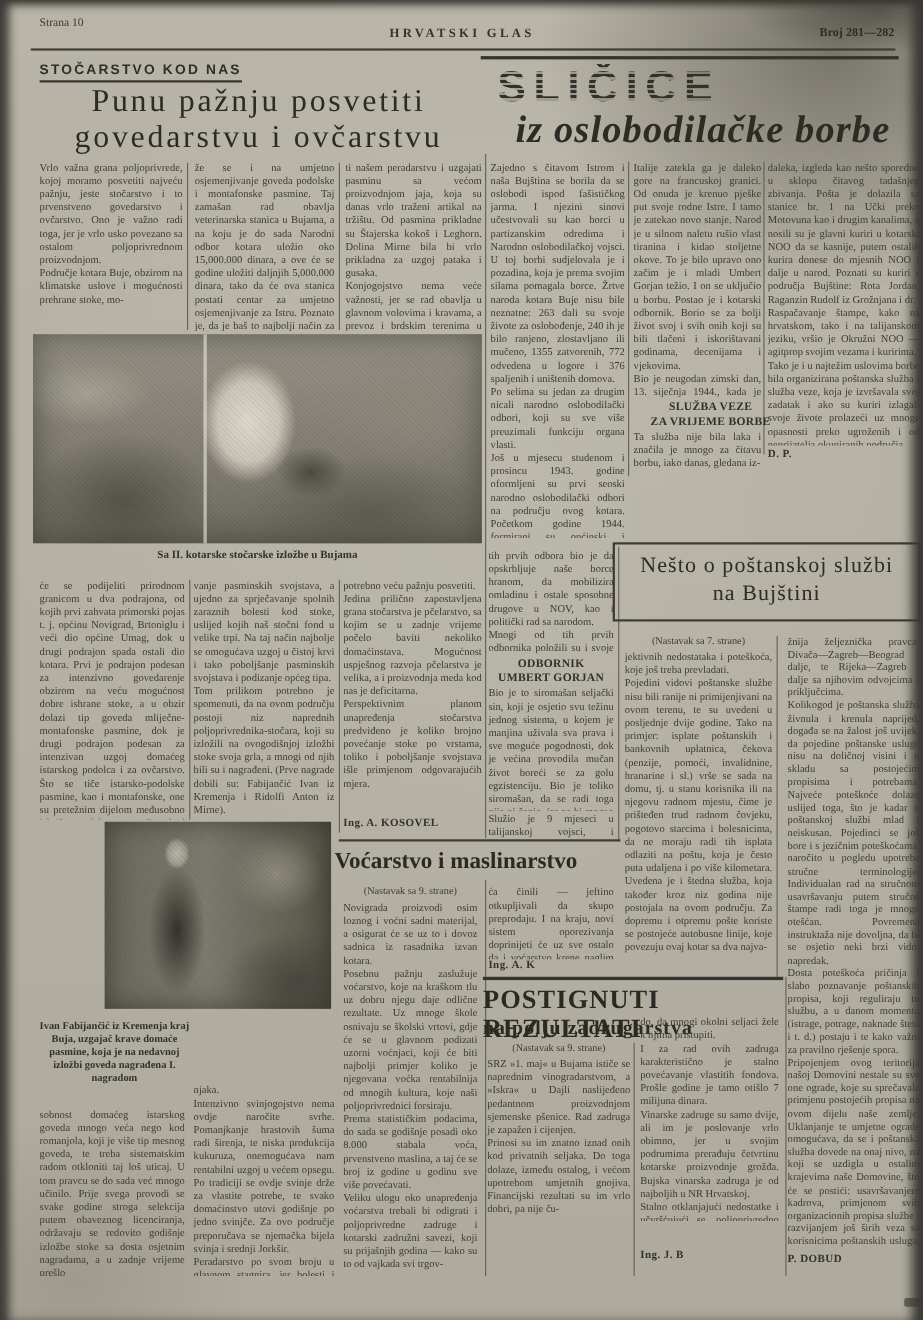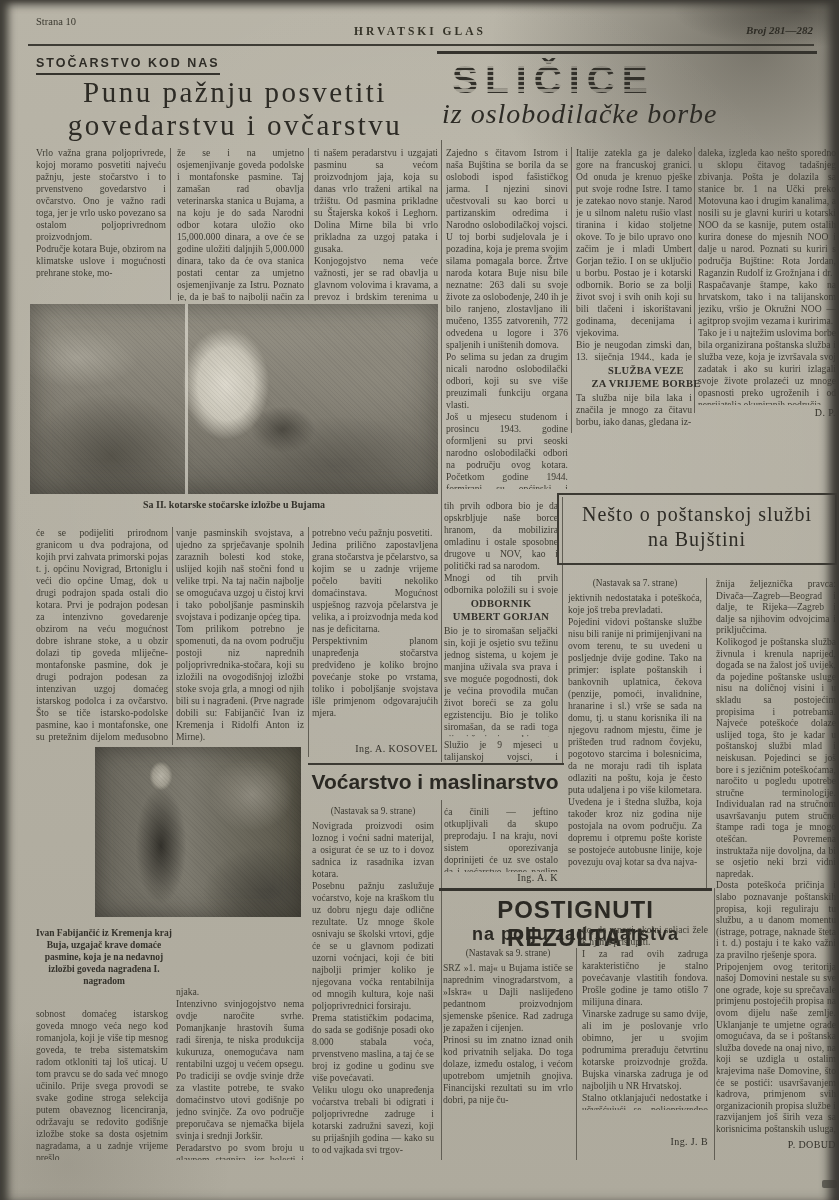--- a/index.html
+++ b/index.html
@@ -13,50 +13,50 @@
       linear-gradient(#b8b4a7,#aeaa9d);
   }
   .page::after{content:"";position:absolute;inset:0;pointer-events:none;
     box-shadow: inset 15px 0 9px -7px #3e3c36, inset -17px 0 10px -7px #3b3934,
                 inset 0 9px 8px -5px #34322c, inset 0 -6px 12px -8px rgba(55,52,45,.55);}
   .col{position:absolute;overflow:hidden;font-size:9.6px;line-height:12px;
        text-align:justify;white-space:pre-line;color:#3c3a31;font-family:Liberation Serif, serif;}
   .small-cont{position:absolute;font-size:9.3px;text-align:center;color:#3c3a31;}
   .vrule{position:absolute;width:1px;background:#615e54;}
   .hrule{position:absolute;height:1px;background:#4c4a41;}
-  .byline{position:absolute;font-weight:normal;font-size:10px;text-align:right;color:#33312a;letter-spacing:.4px;}
+  .byline{position:absolute;font-weight:bold;font-size:10px;text-align:left;color:#33312a;letter-spacing:.4px;}
   .caption{position:absolute;font-weight:bold;font-size:10px;text-align:center;color:#33312a;}
   .subhead{position:absolute;font-weight:bold;font-size:10.5px;line-height:13px;text-align:center;
            white-space:pre-line;color:#32302a;letter-spacing:.3px;}
 
   .masthead-label{position:absolute;font-size:10.5px;color:#3a382f;}
   .masthead-title{position:absolute;left:300px;top:25px;width:240px;text-align:center;
                   font-weight:bold;font-size:11.5px;letter-spacing:3px;color:#353328;}
-  .masthead-issue{position:absolute;right:26px;top:24px;font-weight:bold;font-size:11px;color:#2e2c25;font-style:italic;}
+  .masthead-issue{position:absolute;right:26px;top:24px;font-weight:bold;font-size:11px;color:#2e2c25;}
 
   .kicker{position:absolute;left:36px;top:56px;font-family:"Liberation Sans","DejaVu Sans",sans-serif;
           font-weight:bold;font-size:12.5px;letter-spacing:2px;color:#2f2d27;
           border-bottom:2px solid #35332d;padding-bottom:3px;}
   .main-headline{position:absolute;left:32px;top:76px;width:406px;text-align:center;
                  font-size:29px;line-height:33px;letter-spacing:2.5px;color:#2d2b25;white-space:pre-line;}
 
   .slicice-word{position:absolute;left:452px;top:58px;
     font-family:"Liberation Sans","DejaVu Sans",sans-serif;font-weight:800;font-size:39px;letter-spacing:7px;
     background-image:repeating-linear-gradient(180deg,#32302a 0 2.6px, rgba(50,48,42,.18) 2.6px 4.8px);
     -webkit-background-clip:text;background-clip:text;color:transparent;}
-  .slicice-rest{position:absolute;left:442px;top:98px;width:394px;
-    font-style:italic;font-weight:normal;font-size:28px;letter-spacing:1px;color:#2d2b25;}
+  .slicice-rest{position:absolute;left:442px;top:98px;width:394px;text-align:center;
+    font-style:italic;font-weight:bold;font-size:35px;letter-spacing:1px;color:#2d2b25;}
 
   .boxed-headline{position:absolute;left:557px;top:493px;width:280px;height:72px;
     border:2px solid #3c3a33;box-sizing:border-box;}
   .boxed-headline .txt{padding-top:7px;text-align:center;font-size:20px;line-height:25px;
     white-space:pre-line;color:#2e2c26;letter-spacing:1px;}
 
-  .sans-headline{position:absolute;text-align:center;color:#2b2923;
-    font-family:Liberation Sans, sans-serif;font-weight:bold;}
+  .sans-headline{position:absolute;text-align:left;color:#2b2923;
+    font-family:Liberation Serif, serif;font-weight:bold;}
 
   .photo-cattle{position:absolute;left:30px;top:304px;width:408px;height:190px;
     background:
       repeating-linear-gradient(45deg, rgba(0,0,0,.05) 0 1px, transparent 1px 3px),
       radial-gradient(70px 90px at 48% 42%, #ddd9cd 0%, #c9c5b8 40%, transparent 62%),
       radial-gradient(50px 36px at 62% 66%, #4e4b43 0%, transparent 65%),
       radial-gradient(100px 50px at 12% 28%, #a5a195 0%, transparent 60%),
       radial-gradient(140px 80px at 85% 35%, #8d897d 0%, transparent 65%),
       radial-gradient(120px 90px at 20% 80%, #57544b 0%, transparent 70%),
       radial-gradient(160px 70px at 75% 85%, #615e55 0%, transparent 70%),

